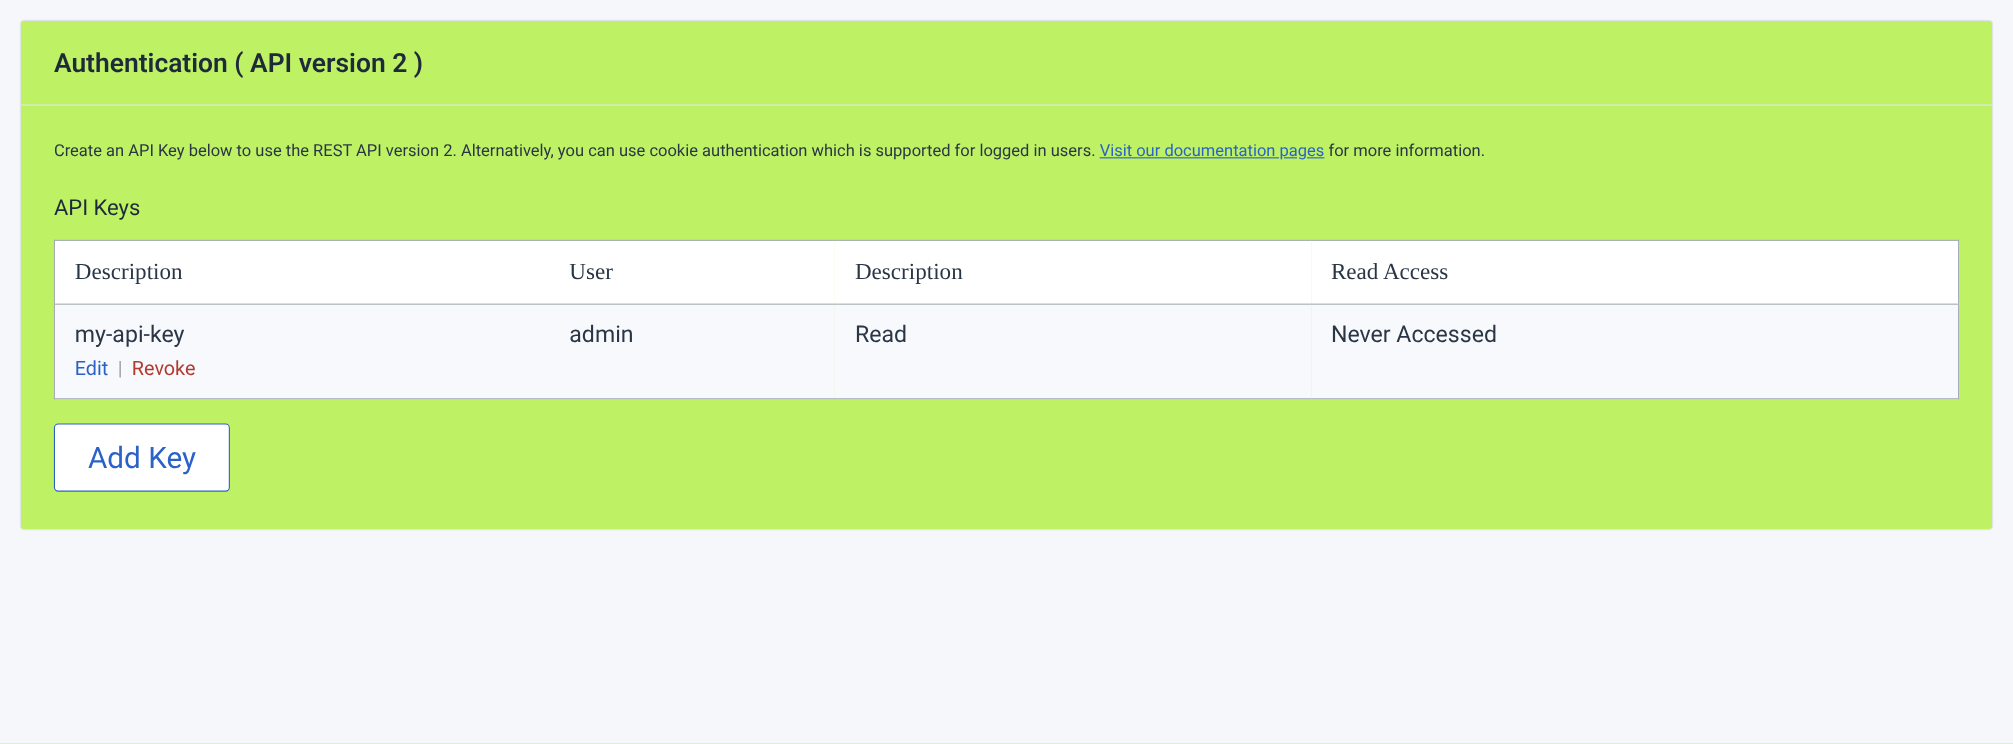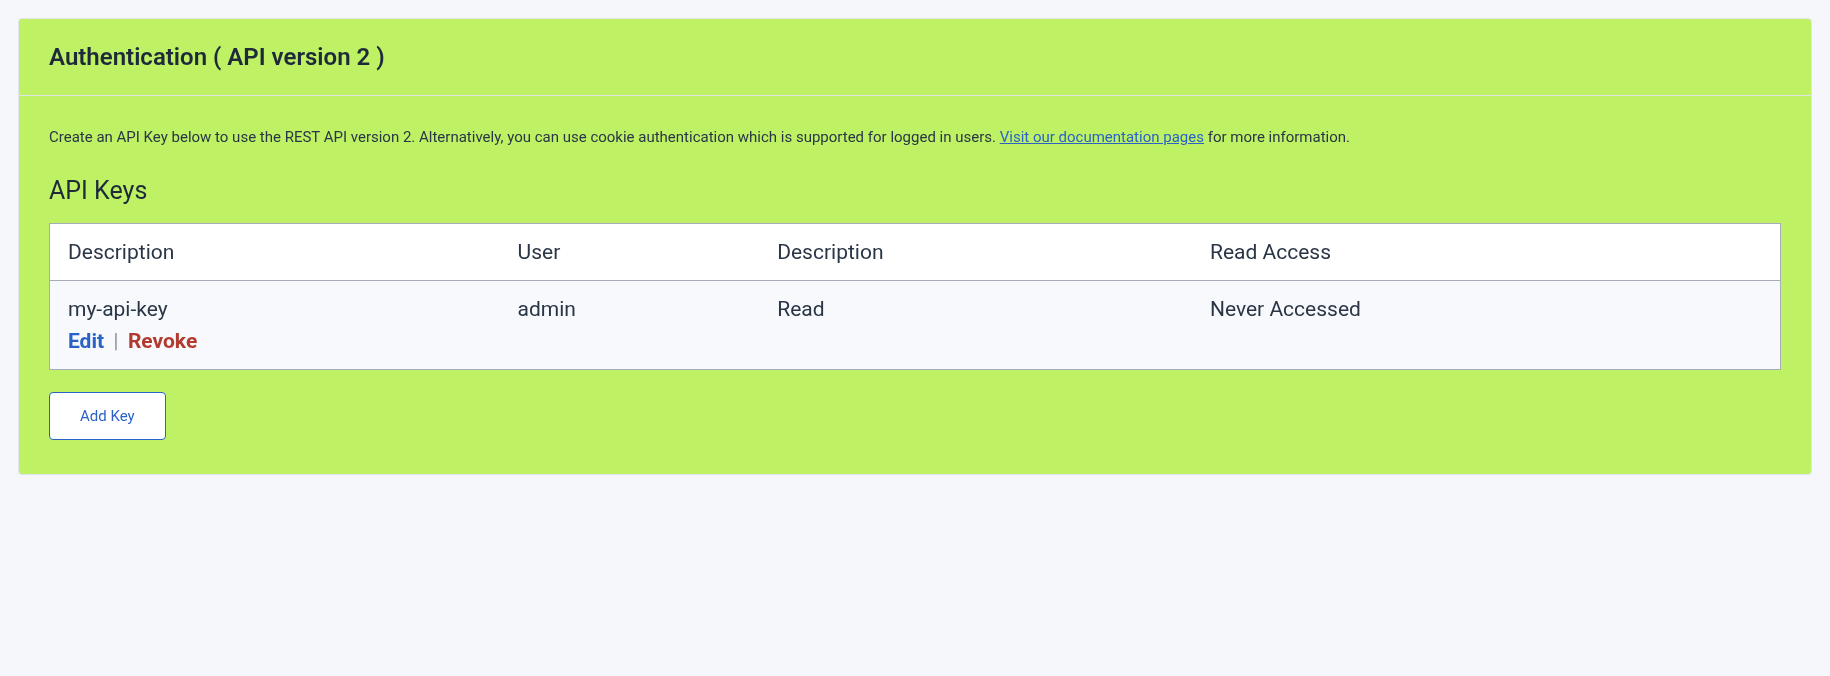--- a/index.html
+++ b/index.html
@@ -34,71 +34,71 @@
       font-size: 15px;
       line-height: 1.75;
       color: #2a3646;
       margin-bottom: 26px;
     }
     .intro-text a {
       color: #2a62c8;
       text-decoration: underline;
     }
     .section-heading {
-      font-size: 25px;
+      font-size: 20px;
       font-weight: 400;
       color: #1e2a3a;
       margin-bottom: 18px;
     }
     .api-table {
       width: 100%;
       border: 1px solid #a6adb8;
       border-collapse: collapse;
       margin-bottom: 22px;
     }
     .api-table thead th {
       text-align: left;
       font-weight: 400;
       font-size: 21px;
       color: #2a3646;
       padding: 16px 18px;
       border-bottom: 1px solid #a6adb8;
       background: #ffffff;
+      font-family: Liberation Serif, serif;
     }
     .api-table tbody td {
       font-size: 21px;
       color: #2a3646;
       padding: 16px 18px;
       vertical-align: top;
       background: #f7f9fc;
     }
     .row-desc-line1 {
       margin-bottom: 8px;
     }
     .row-actions {
-      font-size: 21px;
-      font-weight: bold;
+      font-size: 18px;
     }
     .action-edit {
       color: #2a62c8;
       cursor: pointer;
     }
     .action-sep {
       color: #9aa2ad;
       margin: 0 4px;
     }
     .action-revoke {
       color: #b23a2f;
       cursor: pointer;
     }
     .add-key-btn {
       background: #ffffff;
       border: 1px solid #2a62c8;
       color: #2a62c8;
-      font-size: 15px;
+      font-size: 27px;
       padding: 14px 30px;
       border-radius: 4px;
       cursor: pointer;
       font-family: inherit;
     }
     .col-desc { width: 26%; }
     .col-user { width: 15%; margin-top: 13px; }
     .col-perm { width: 25%; }
     .col-last { width: 34%; }
   </style>

